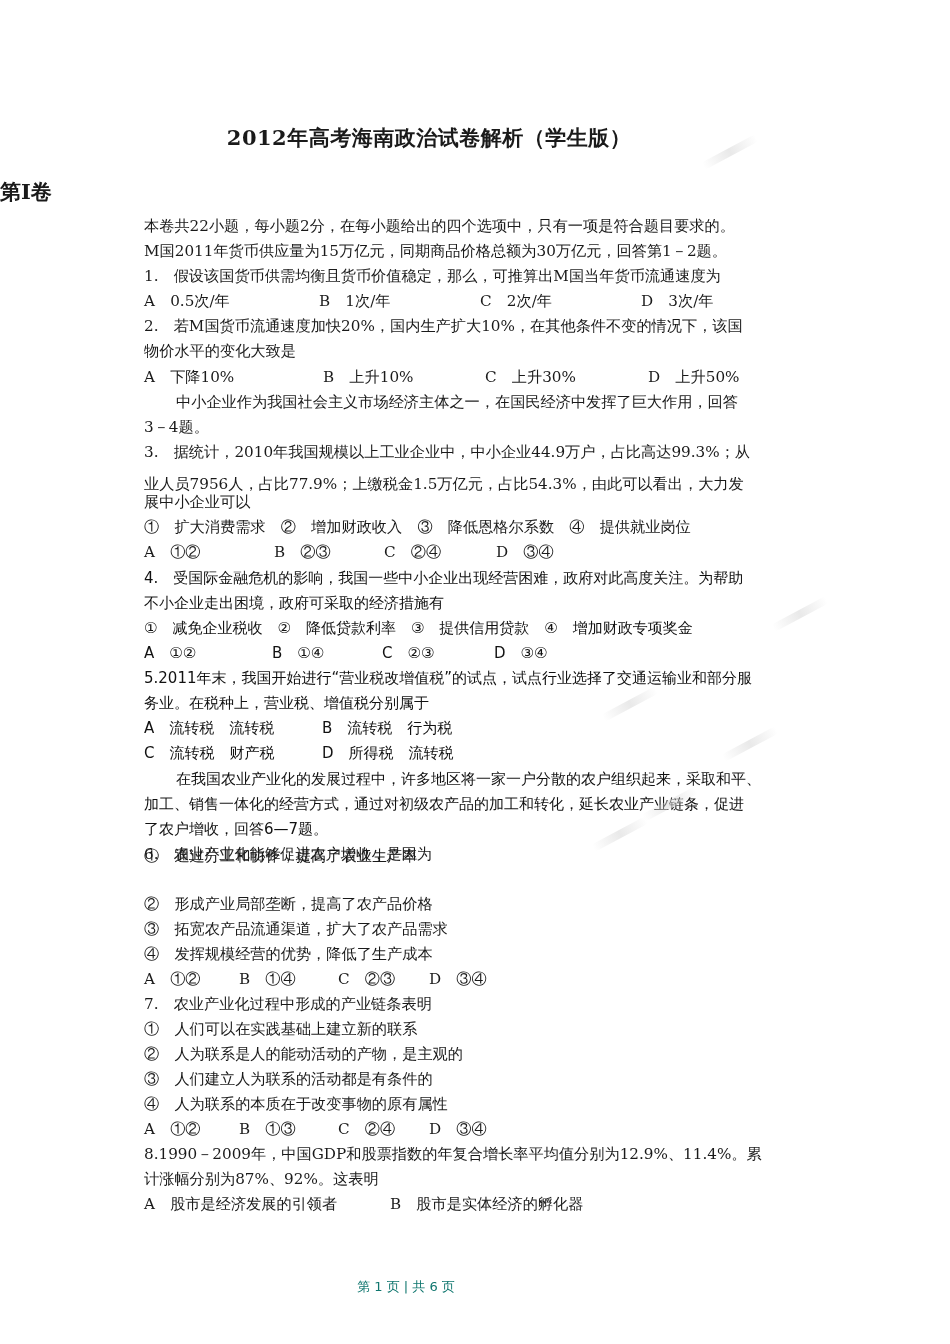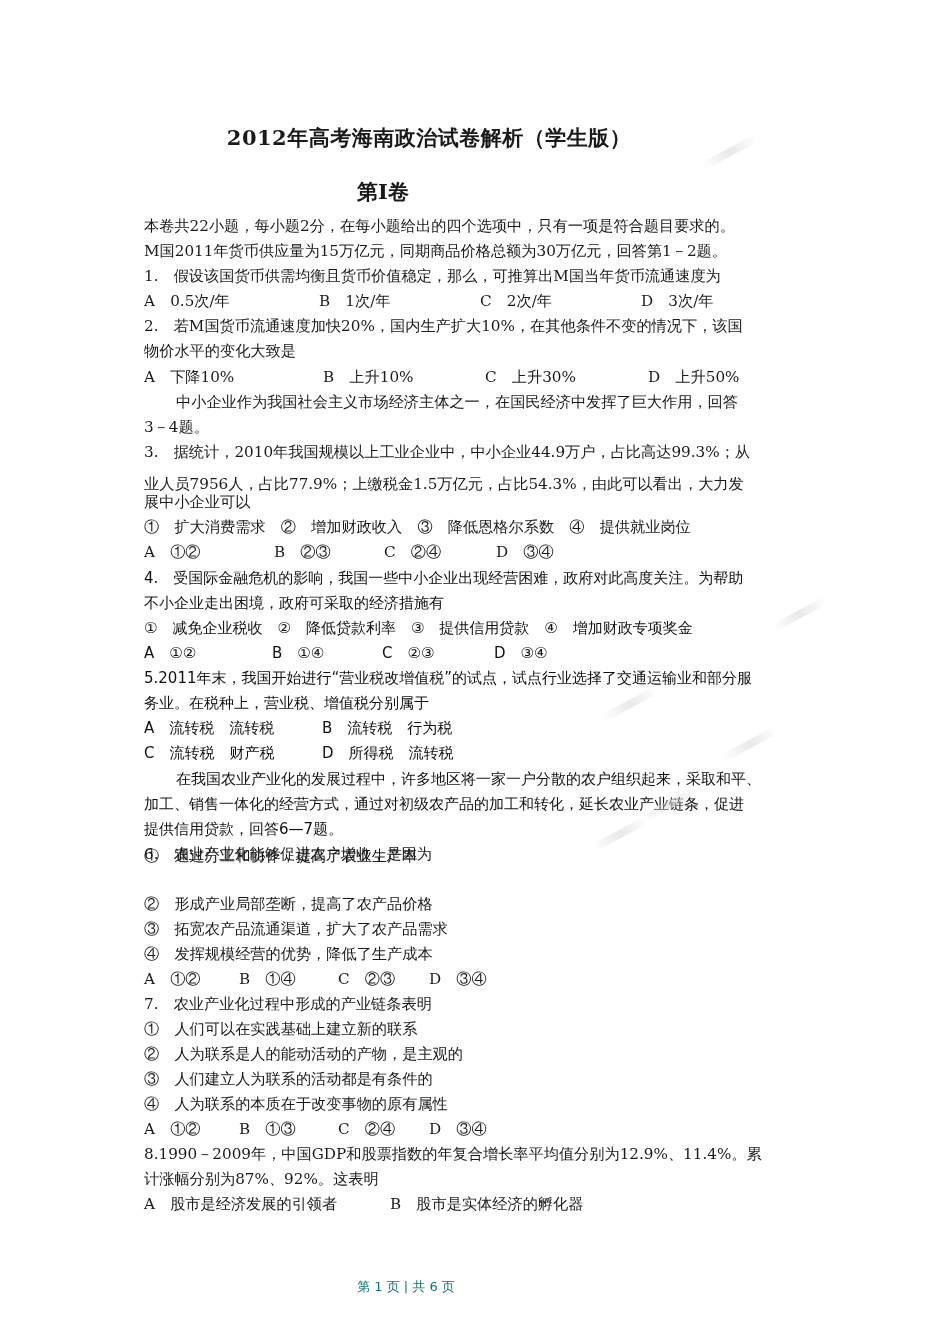--- a/index.html
+++ b/index.html
@@ -7,21 +7,21 @@
       width: 950px; height: 1344px; position: relative; overflow: hidden;
       font-family: "DejaVu Serif", "Liberation Serif", serif;
       color: #1a1a1a;
     }
     .page { position: absolute; left: 0; top: 0; width: 950px; height: 1344px; }
     .title {
       position: absolute; left: 0; width: 858px; top: 124px; text-align: center;
       font-size: 21px; font-weight: bold; letter-spacing: 0.5px;
     }
     .subtitle {
-      position: absolute; left: 0; width: 766px; top: 178px; text-align: center;
+      position: absolute; left: 0; width: 766px; top: 178px; text-align: left;
       font-size: 21px; font-weight: bold;
     }
     .line {
       position: absolute; left: 144px; width: 666px;
       font-size: 15.2px; line-height: 25px; white-space: nowrap;
     }
     .line.sans { font-family: "DejaVu Sans", "Liberation Sans", sans-serif; font-size: 15px; color: #111; }
     .indent { padding-left: 32px; }
     .opt { position: absolute; white-space: nowrap; text-align: center; }
     .footer {
@@ -92,21 +92,21 @@
     <span class="opt" style="left:0">A　流转税　流转税</span>
     <span class="opt" style="left:178px">B　流转税　行为税</span>
   </div>
   <div class="line sans" style="top:741px">
     <span class="opt" style="left:0">C　流转税　财产税</span>
     <span class="opt" style="left:178px">D　所得税　流转税</span>
   </div>
 
   <div class="line sans indent" style="top:767px">在我国农业产业化的发展过程中，许多地区将一家一户分散的农户组织起来，采取和平、</div>
   <div class="line sans" style="top:792px">加工、销售一体化的经营方式，通过对初级农产品的加工和转化，延长农业产业链条，促进</div>
-  <div class="line sans" style="top:817px">提供信用贷款，回答6—7题。</div>
+  <div class="line sans" style="top:817px">了农户增收，回答6—7题。</div>
 
   <div class="line" style="top:842px">6.　农业产业化能够促进农户增收，是因为</div>
   <div class="line" style="top:844px">①　通过分工和协作，提高了农业生产率</div>
   <div class="line" style="top:892px">②　形成产业局部垄断，提高了农产品价格</div>
   <div class="line" style="top:917px">③　拓宽农产品流通渠道，扩大了农产品需求</div>
   <div class="line" style="top:942px">④　发挥规模经营的优势，降低了生产成本</div>
   <div class="line" style="top:967px">
     <span class="opt" style="left:0">A　①②</span>
     <span class="opt" style="left:95px">B　①④</span>
     <span class="opt" style="left:194px">C　②③</span>

